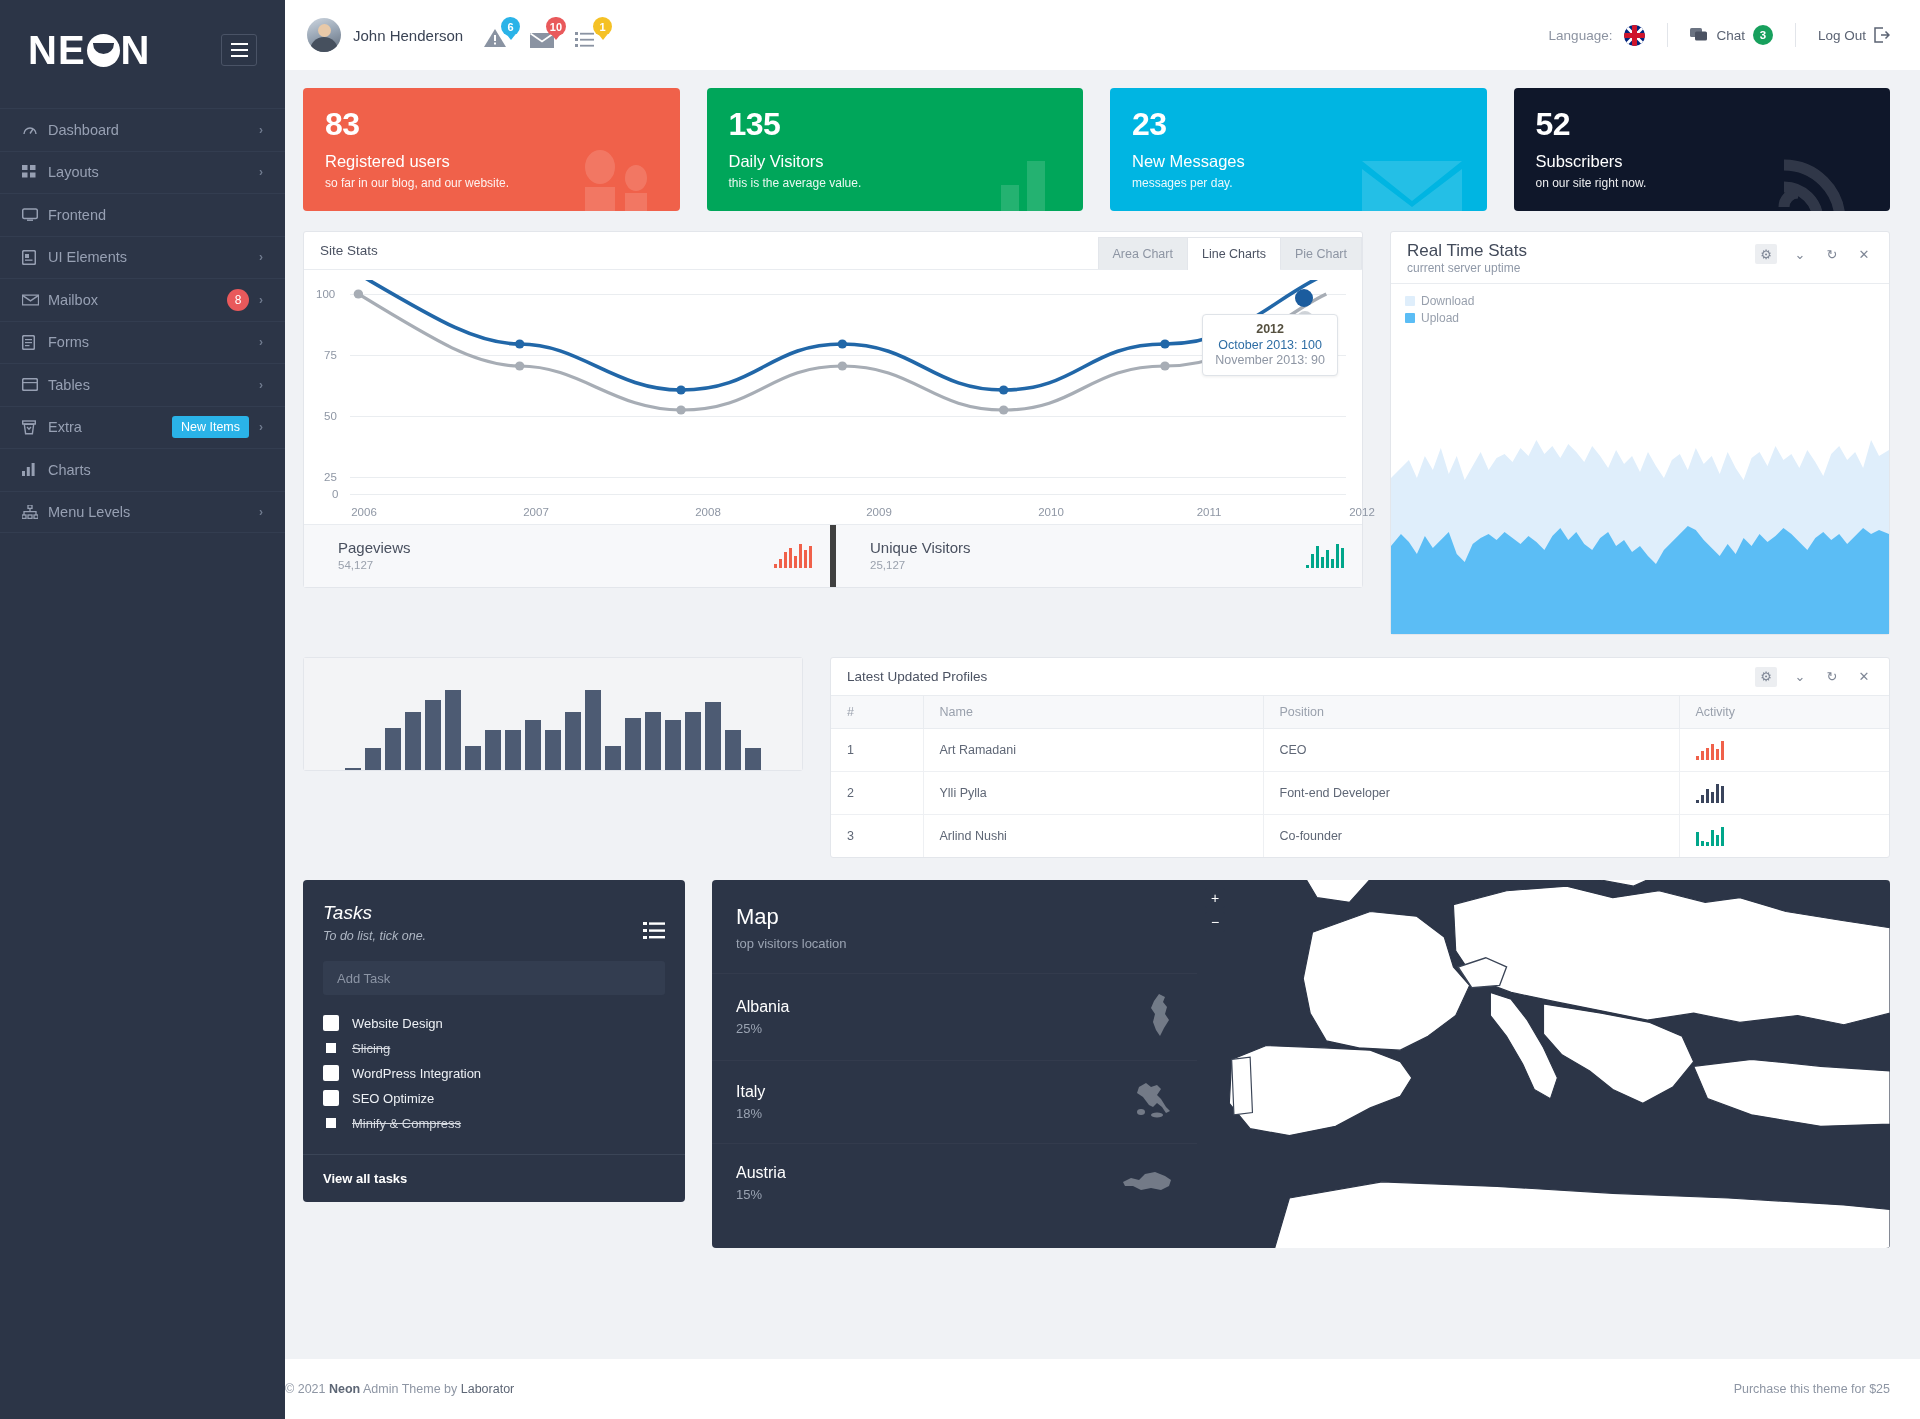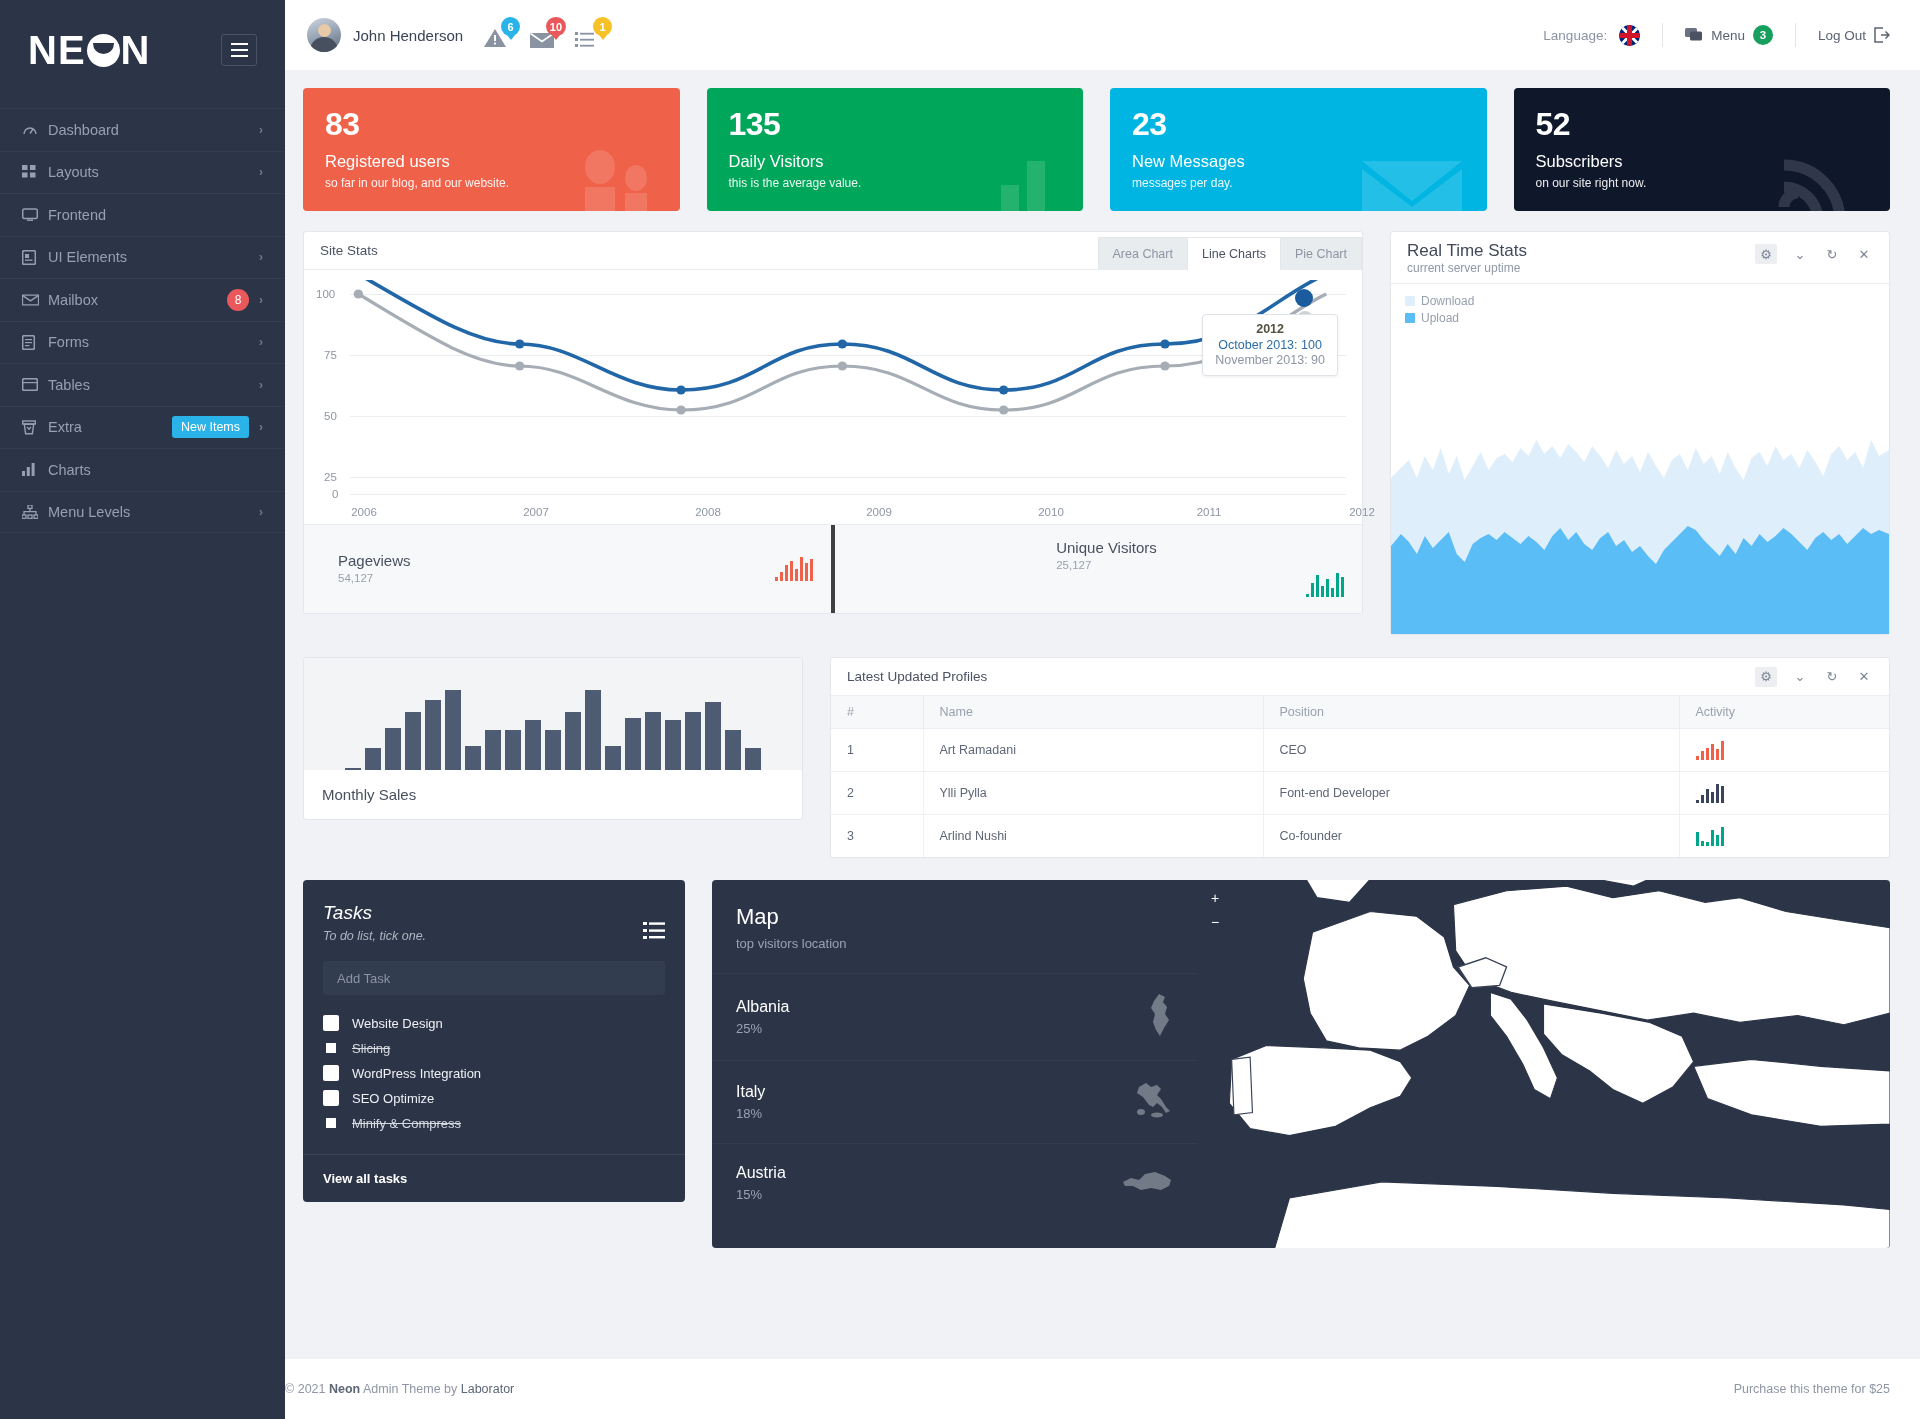--- a/index.html
+++ b/index.html
@@ -137,21 +137,21 @@
   .tooltip {
     position:absolute; background:#fff; border:1px solid #dfe3e8; border-radius:4px; padding: 7px 12px 8px;
     box-shadow: 0 1px 3px rgba(0,0,0,.07); text-align:center; z-index:5;
   }
   .tooltip .ty { font-size: 12.5px; font-weight: bold; color:#55503f; }
   .tooltip .tl1 { font-size: 12.5px; color:#2e6da4; margin-top:2px; white-space:nowrap;}
   .tooltip .tl2 { font-size: 12.5px; color:#8e96a4; margin-top:1px; white-space:nowrap;}
 
   .statfoot { display:flex; border-top:1px solid #e9ecf0; background:#f7f8fa; }
   .statfoot .cell { flex:1; padding: 14px 18px 16px 34px; display:flex; align-items:center; }
-  .statfoot .cell + .cell { border-left:4px solid #404040;flex-direction:column; }
+  .statfoot .cell + .cell { border-left:6px solid #404040; }
   .sf-name { font-size:15px; color:#49505f; } .sf-val { font-size:11.5px; color:#9aa1ad; margin-top:3px; }
   .sf-spark { margin-left:auto; display:flex; align-items:flex-end; gap:2px; height: 26px; }
   .sf-spark i { display:block; width:3px; border-radius:0; }
 
   .realtime { flex: 0 0 500px; }
   .rt-legend { padding: 10px 14px 0 14px; font-size:12px; color:#98a0ad; }
   .rt-legend div { display:flex; align-items:center; gap:6px; margin-bottom: 3px; }
   .swatch { width:10px; height:10px; display:inline-block; border-radius:1px; }
 
   
@@ -405,21 +405,21 @@
             <span class="d2"></span>
             <span class="c1"></span>
             <span class="c2"></span>
           </span>
         <span class="tb-sep"></span>
         <span class="chat-link">
           <svg width="18" height="15" viewBox="0 0 18 15">
               <rect x="0" y="0" width="12" height="9" rx="1.6" fill="#6b7382"></rect>
               <rect x="5" y="3.5" width="12" height="9" rx="1.6" fill="#4b5262"></rect>
             </svg>
-          <span>Menu</span>
+          <span>Chat</span>
           <span class="chat-badge">3</span>
         </span>
         <span class="tb-sep"></span>
         <span class="logout-link">
           <span>Log Out</span>
           <svg width="16" height="16" viewBox="0 0 16 16">
               <path d="M9 1H1v14h8" fill="none" stroke="#5b6373" stroke-width="1.5"></path>
               <path d="M7 8h8M11.5 4.5L15 8l-3.5 3.5" fill="none" stroke="#5b6373" stroke-width="1.5"></path>
             </svg>
         </span>
@@ -622,21 +622,20 @@
             <i style="height:80px"></i>
               <i style="height:24px"></i>
               <i style="height:52px"></i>
               <i style="height:58px"></i>
             <i style="height:50px"></i>
               <i style="height:58px"></i>
               <i style="height:68px"></i>
               <i style="height:40px"></i>
             <i style="height:22px"></i>
           </div>
-          <div class="monthly-foot">Monthly Sales</div>
         </div>
 
         <div class="panel profiles">
           <div class="panel-head">
             <span class="panel-title">Latest Updated Profiles</span>
             <div class="panel-tools">
               <span class="tool gear">⚙</span>
               <span class="tool">⌄</span>
               <span class="tool">↻</span>
               <span class="tool">✕</span>

